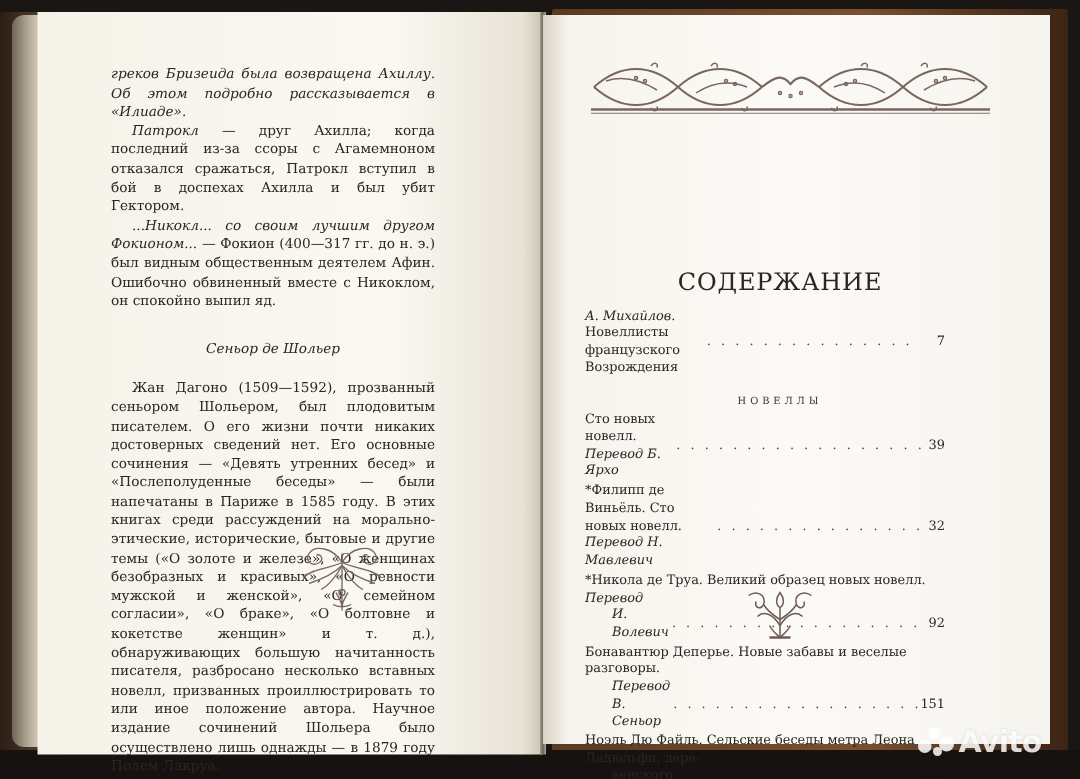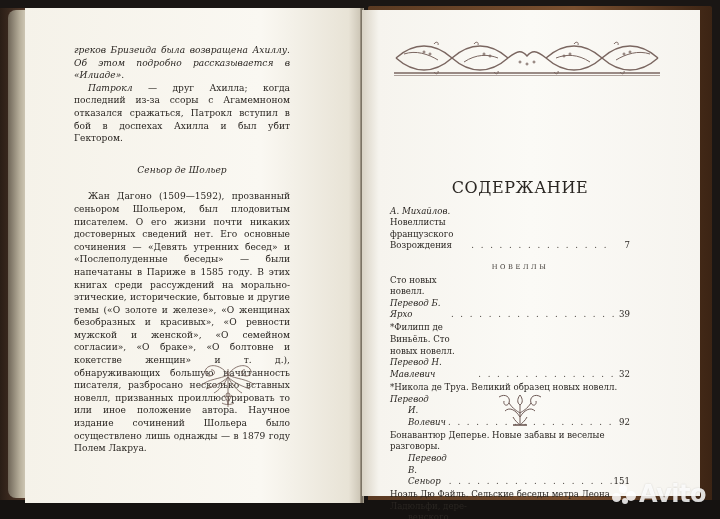--- a/index.html
+++ b/index.html
@@ -50,57 +50,58 @@
     .gap { height: 11px; }
     .ornament-left { position: absolute; left: 198px; top: 359px; width: 60px; height: 52px; }
     .ornament-top { position: absolute; left: 394px; top: 40px; width: 266px; height: 36px; }
     .ornament-bottom { position: absolute; left: 495px; top: 391px; width: 50px; height: 36px; }
 
     .toc {
       position: absolute; left: 390px; top: 182px; width: 240px;
       font-size: 8.6px; line-height: 11.6px; color: #2a2622;
     }
     .toc-title { text-align: center; font-size: 16px; letter-spacing: 0.6px; margin-left: 20px; margin-bottom: 12px; }
-    .toc-row { display: flex; align-items: flex-end; }
+    .toc-row { display: flex; align-items: center; }
     .toc-text { flex: 0 1 auto; }
     .toc-dots { flex: 1 1 auto; overflow: hidden; white-space: nowrap; letter-spacing: 2px; margin: 0 2px; color: #4a443e; }
     .toc-dots::before { content: ". . . . . . . . . . . . . . . . . . . . . . . . . . . . . . . . . . . . . . . . . . . . . . . ."; }
     .toc-page { flex: 0 0 auto; text-align: right; min-width: 14px; }
     .toc-cont { padding-left: 18px; }
     .toc-group { margin-bottom: 1.5px; }
     .toc-section {
       text-align: center; font-size: 6.6px; letter-spacing: 2.6px; margin: 10px 0 1px 20px; color: #3a3530;
     }
     .toc-intro { margin-bottom: 0; }
     i { font-style: italic; }
 
     .watermark {
       position: absolute; left: 612px; top: 481px; height: 26px;
       display: flex; align-items: center; gap: 3px;
-      font-family: "DejaVu Sans", sans-serif; font-weight: bold; font-size: 24px;
+      font-family: "DejaVu Sans", sans-serif; font-weight: bold; font-size: 20px;
       color: rgba(255,255,255,0.85); letter-spacing: -0.5px;
       text-shadow: 0 0 2px rgba(0,0,0,0.15);
     }
     .wm-dots { position: relative; width: 24px; height: 22px; }
     .wm-dots span { position: absolute; border-radius: 50%; background: rgba(255,255,255,0.85); }
   </style>
 </head>
 <body>
 
 <div class="cover-left"></div>
 <div class="cover-right"></div>
 <div class="cover-bottom"></div>
 <div class="left-edge"></div>
 
 <div class="page-left"></div>
 <div class="gutter"></div>
 
 <div class="text-col">
   <p class="noindent">греков Бризеида была возвращена Ахиллу. Об этом подробно рассказывается в «Илиаде».</p>
   <p><i>Патрокл</i> <span>— друг Ахилла; когда последний из-за ссоры с Агамемноном отказался сражаться, Патрокл вступил в бой в доспехах Ахилла и был убит Гектором.</span></p>
+  <p><i>...Никокл... со своим лучшим другом Фокионом...</i> <span>— Фокион (400—317 гг. до н. э.) был видным общественным деятелем Афин. Ошибочно обвиненный вместе с Никоклом, он спокойно выпил яд.</span></p>
 
   <div class="section-heading">Сеньор де Шольер</div>
 
   <p>Жан Дагоно (1509—1592), прозванный сеньором Шольером, был плодовитым писателем. О его жизни почти никаких достоверных сведений нет. Его основные сочинения — «Девять утренних бесед» и «Послеполуденные беседы» — были напечатаны в Париже в 1585 году. В этих книгах среди рассуждений на морально-этические, исторические, бытовые и другие темы («О золоте и железе», «О женщинах безобразных и красивых», «О ревности мужской и женской», «О семейном согласии», «О браке», «О болтовне и кокетстве женщин» и т. д.), обнаруживающих большую начитанность писателя, разбросано несколько вставных новелл, призванных проиллюстрировать то или иное положение автора. Научное издание сочинений Шольера было осуществлено лишь однажды — в 1879 году Полем Лакруа.</p>
   <div class="gap"></div>
 
 </div>
 
 <svg class="ornament-left" viewBox="0 0 60 52" fill="none" stroke="#7a6660" stroke-width="0.9">
   <path d="M30 16 C24 6 12 4 8 10 C5 15 10 19 15 16 C18 14 16 10 13 11"></path>

